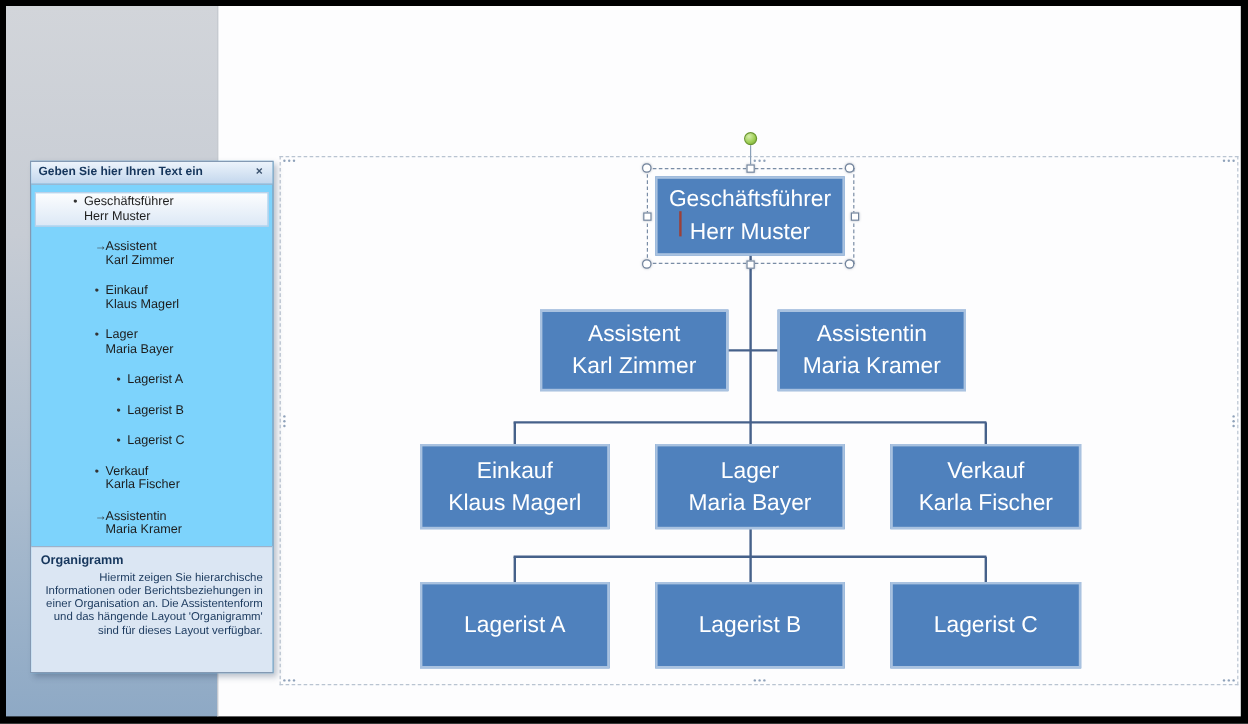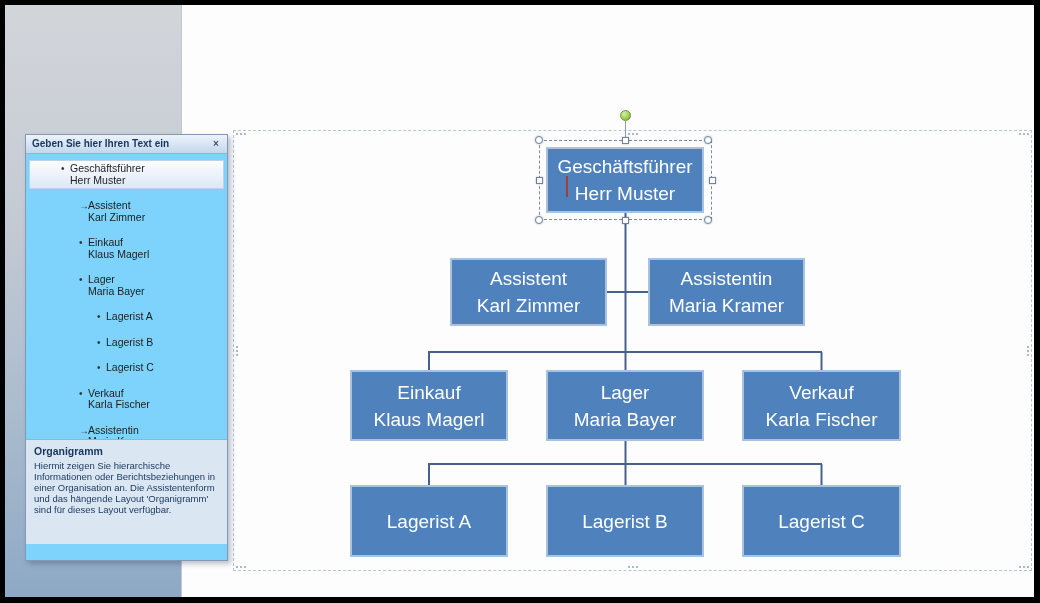--- a/index.html
+++ b/index.html
@@ -61,24 +61,24 @@
   .tp-close { position:absolute; right:4px; top:2px; width:14px; height:14px; text-align:center;
     font-size:10px; color:#3c536f; line-height:14px; cursor:default; }
   .tp-list { position:absolute; top:20px; left:0; right:0; bottom:106px; overflow:hidden; padding-top:5px; }
   .tp-item { position:relative; margin:0 3px 8px 3px; font-size:10.5px; line-height:11.5px;
     color:#1d1d1d; padding:2px 2px 2px 40px; border:1px solid transparent; }
   .tp-item .bullet { position:absolute; top:2px; font-size:10px; color:#333; }
   .tp-item.lv1 { padding-left:40px; } .tp-item.lv1 .bullet { left:31px; }
   .tp-item.lv2 { padding-left:58px; } .tp-item.lv2 .bullet { left:49px; }
   .tp-item.lv3 { padding-left:76px; } .tp-item.lv3 .bullet { left:67px; }
   .tp-item.selected { background:linear-gradient(180deg,#fcfdfe,#dce8f6); border:1px solid #bdd1e8; }
-  .tp-help { position:absolute; left:0; right:0; bottom:16px; height:105px; background:#dbe6f3;
+  .tp-help { position:absolute; left:0; right:0; bottom:0; height:105px; background:#dbe6f3;
     border-top:1px solid #9db2ca; padding:5px 8px 0 8px; }
   .tp-help-title { font-size:10.5px; font-weight:700; color:#16365c; margin-bottom:3px; }
-  .tp-help-body { font-size:9.5px; line-height:11px; color:#1e3c60; }
+  .tp-help-body { font-size:9.5px; line-height:11px; color:#1e3c60;text-align:right; }
   .tp-help-link { display:inline-block; margin-top:3px; font-size:9.5px; line-height:11px;
     color:#3a69b5; text-decoration:underline; cursor:pointer; }
 </style>
 </head>
 <body>
 
 <div class="screen">
 
   <div class="workspace"></div>
   <div class="slide"></div>

